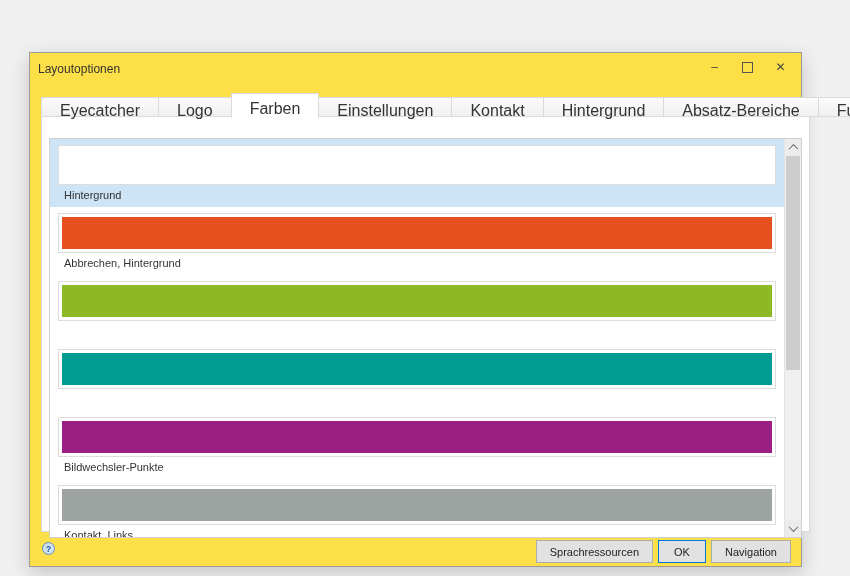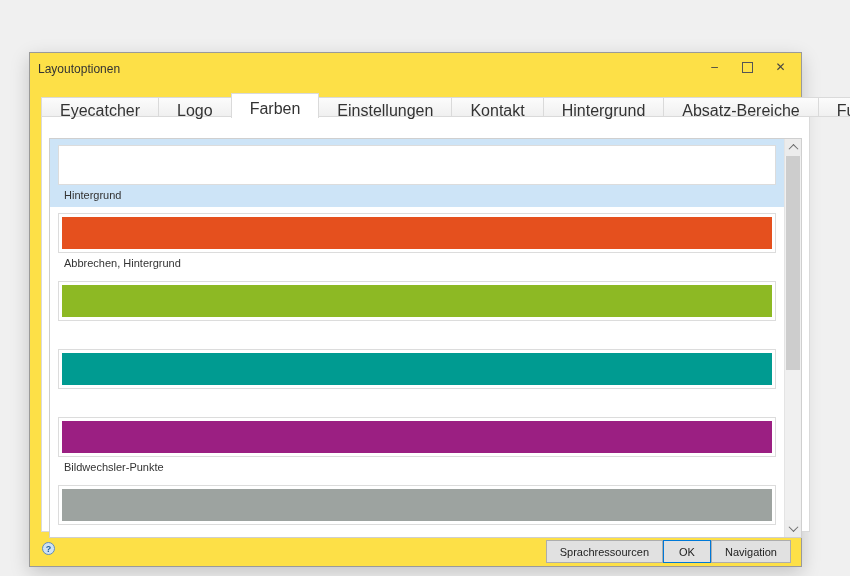--- a/index.html
+++ b/index.html
@@ -142,21 +142,21 @@
     background: #cfe2f4;
     border: 1px solid #5f8cbf;
     color: #1d5c9b;
     font-size: 9px; font-weight: bold;
     display: flex; align-items: center; justify-content: center;
     box-sizing: border-box;
     cursor: default;
   }
   .buttons {
     position: absolute; right: 10px; top: 487px;
-    display: flex; 
+    display: flex; gap: 5px;
   }
   .btn {
     height: 23px;
     min-width: 48px;
     padding: 0 13px;
     background: #e1e1e1;
     border: 1px solid #adadad;
     color: #222;
     font-size: 11px;
     font-family: "Liberation Sans", sans-serif;
@@ -225,20 +225,21 @@
           <div class="swatch-frame">
             <div class="swatch" style="background-color: rgb(155, 31, 130);"></div>
           </div>
           <div class="item-label">Bildwechsler-Punkte</div>
         </div>
 
         <div class="list-item">
           <div class="swatch-frame">
             <div class="swatch" style="background-color: rgb(157, 163, 160);"></div>
           </div>
+          <div class="item-label">Kontakt, Links</div>
         </div>
 
       </div>
       <div class="scrollbar">
         <div class="sb-btn up">
             <span class="chev up"></span>
           </div>
         <div class="sb-thumb"></div>
         <div class="sb-btn down">
             <span class="chev down"></span>

